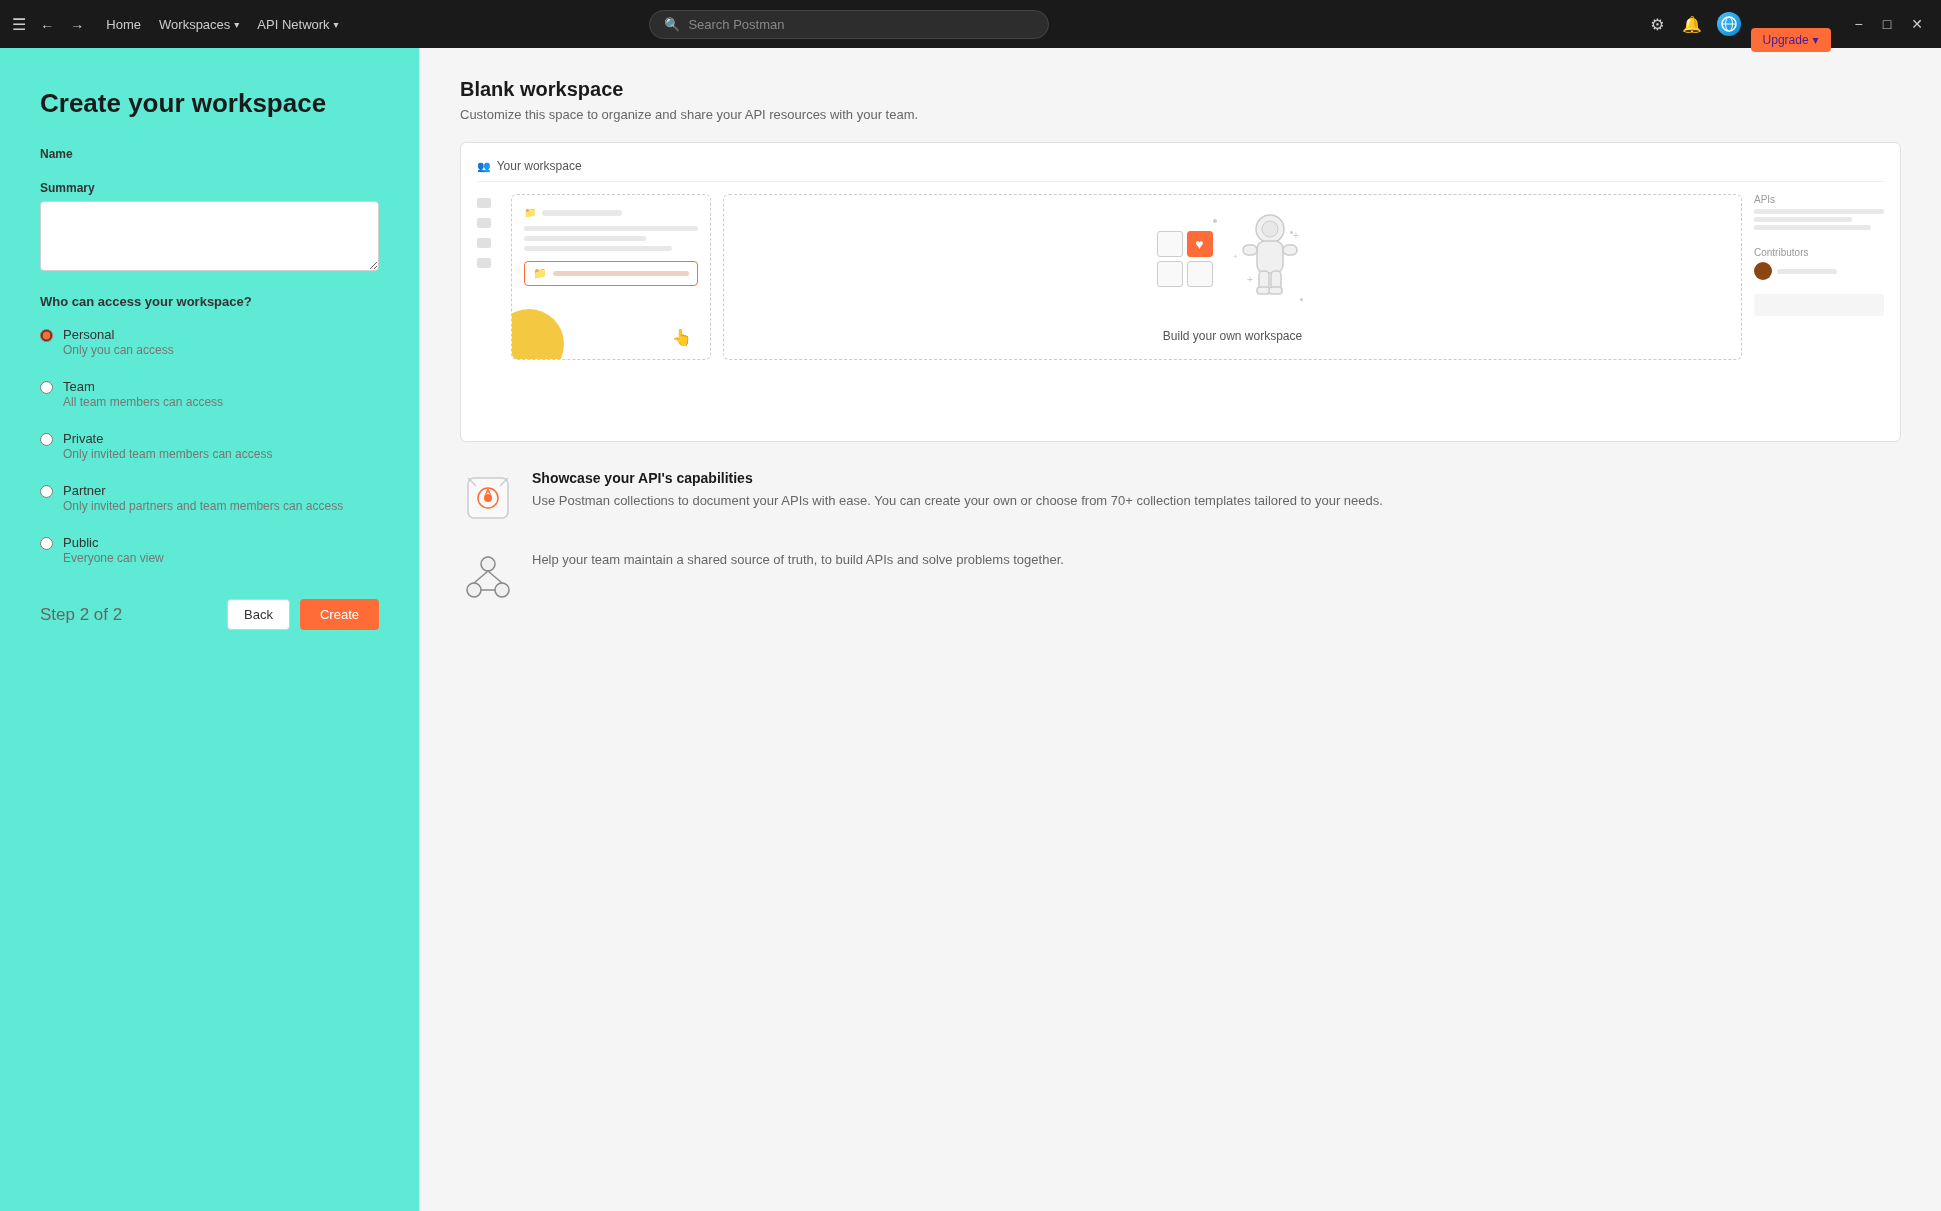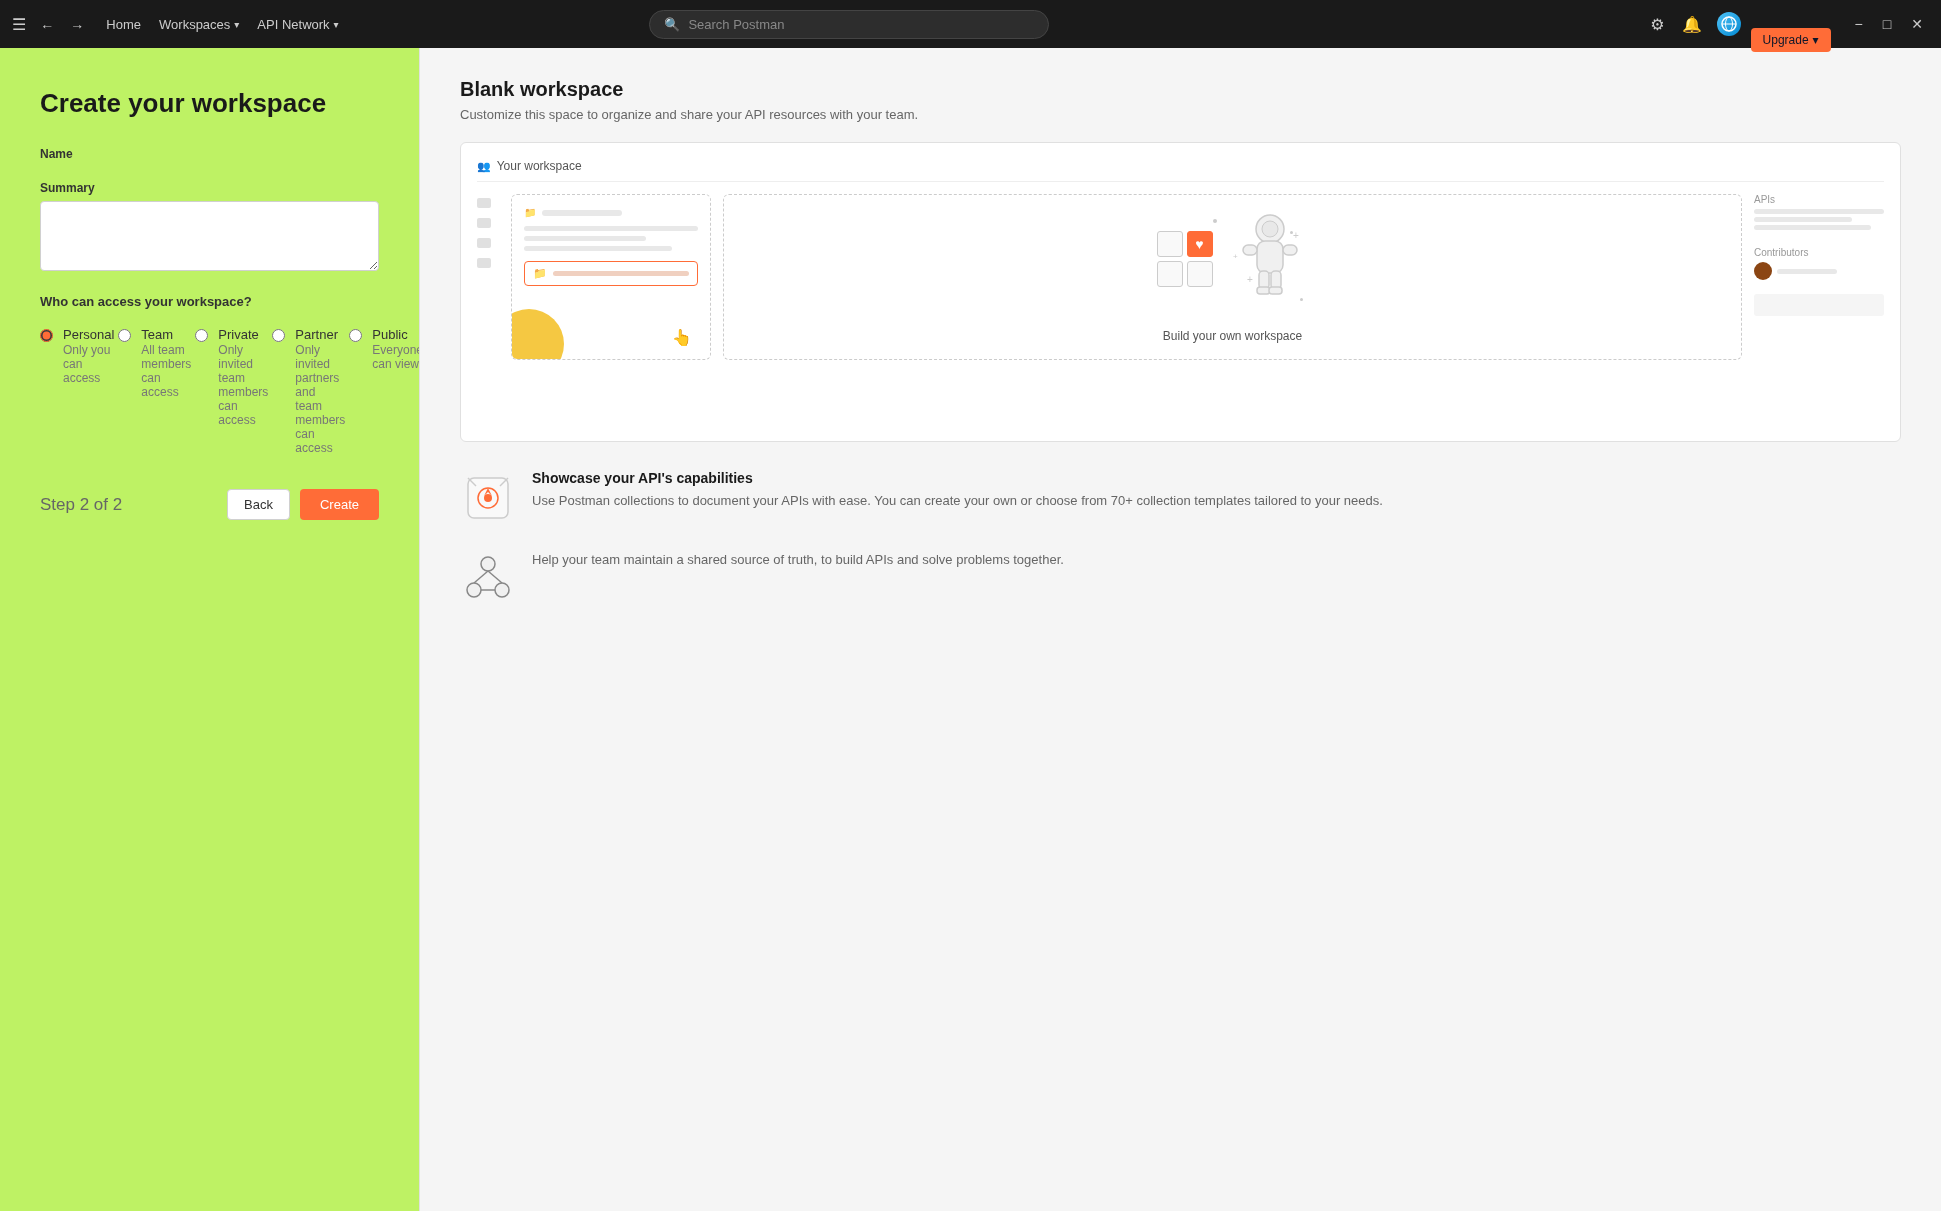--- a/index.html
+++ b/index.html
@@ -17,30 +17,30 @@
     .titlebar-link { color: #ccc; font-size: 13px; cursor: pointer; padding: 4px 8px; border-radius: 4px; display: flex; align-items: center; gap: 4px; }
     .titlebar-link .chevron { font-size: 10px; }
     .search-bar {
       flex: 1; max-width: 400px; margin: 0 auto; background: #2d2d2d; border: 1px solid #444;
       border-radius: 20px; display: flex; align-items: center; gap: 8px; padding: 6px 14px; cursor: pointer;
     }
     .search-bar .search-icon { color: #888; font-size: 13px; }
     .search-bar span { color: #888; font-size: 13px; }
     .titlebar-right { display: flex; align-items: center; gap: 10px; margin-left: auto; }
     .titlebar-icon { color: #ccc; cursor: pointer; font-size: 16px; padding: 4px; }
-    .upgrade-btn { background: #ff6c37; color: #0f172a; border: none; border-radius: 4px; padding: 5px 12px; font-size: 12px; cursor: pointer; display: flex; align-items: center; gap: 4px; margin-top: 31px; }
+    .upgrade-btn { background: #ff6c37; color: #4c1d95; border: none; border-radius: 4px; padding: 5px 12px; font-size: 12px; cursor: pointer; display: flex; align-items: center; gap: 4px; margin-top: 31px; }
     .window-controls { display: flex; align-items: center; gap: 8px; margin-left: 8px; }
     .win-btn { background: none; border: none; color: #ccc; cursor: pointer; font-size: 14px; padding: 2px 6px; }
 
     
     .main-wrapper { display: flex; margin-top: 48px; height: calc(100vh - 48px); }
 
     
     .left-panel {
-      width: 420px; min-width: 420px; background: #bef264; padding: 40px 40px 30px;
+      width: 420px; min-width: 420px; background: #5eead4; padding: 40px 40px 30px;
       border-right: 1px solid #e0e0e0; overflow-y: auto; position: relative;
     }
 
     .page-title { font-size: 26px; font-weight: 600; color: #1a1a1a; margin-bottom: 28px; }
 
     .form-label { font-size: 12px; font-weight: 600; color: #333; margin-bottom: 6px; display: block; }
 
     .form-input {
       width: 100%; border: 1px solid #d0d0d0; border-radius: 4px; padding: 8px 12px;
       font-size: 13px; color: #333; outline: none;
@@ -48,21 +48,21 @@
 
     .form-group { margin-bottom: 20px; }
 
     .summary-textarea {
       width: 100%; border: 1px solid #d0d0d0; border-radius: 4px; padding: 8px 12px;
       font-size: 13px; color: #333; outline: none; height: 70px; resize: vertical;
     }
 
     .access-label { font-size: 13px; font-weight: 600; color: #333; margin-bottom: 12px; margin-top: 4px; }
 
-    .radio-group { display: flex; flex-direction: row; gap: 4px; }
+    .radio-group { display: flex; flex-direction: column; gap: 10px; }
     .radio-option { display: flex; align-items: flex-start; gap: 10px; padding: 6px 0; cursor: pointer; }
     .radio-option input[type=radio] { margin-top: 2px; accent-color: #ff6c37; cursor: pointer; }
     .radio-option-content { display: flex; flex-direction: column; }
     .radio-option-label { font-size: 13px; color: #333; font-weight: 500; }
     .radio-option-desc { font-size: 12px; color: #777; margin-top: 1px; }
 
     .step-footer {
       display: flex; align-items: center; justify-content: space-between; margin-top: 28px;
     }
     .step-text { font-size: 17px; color: #666; }

